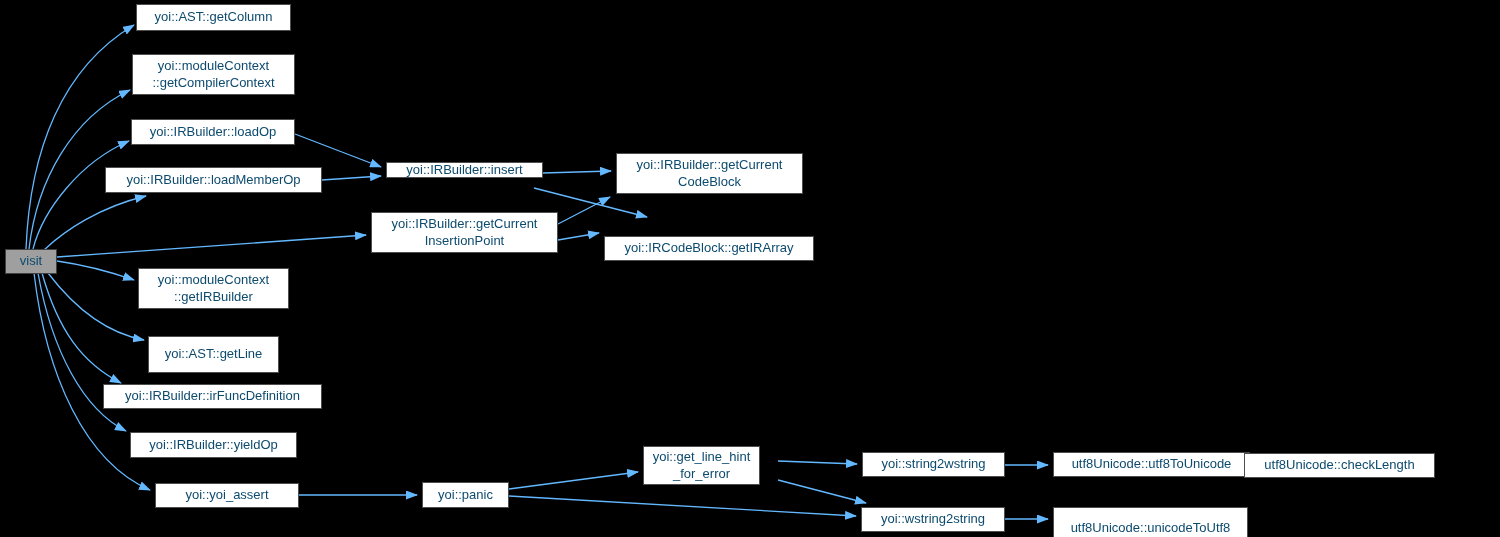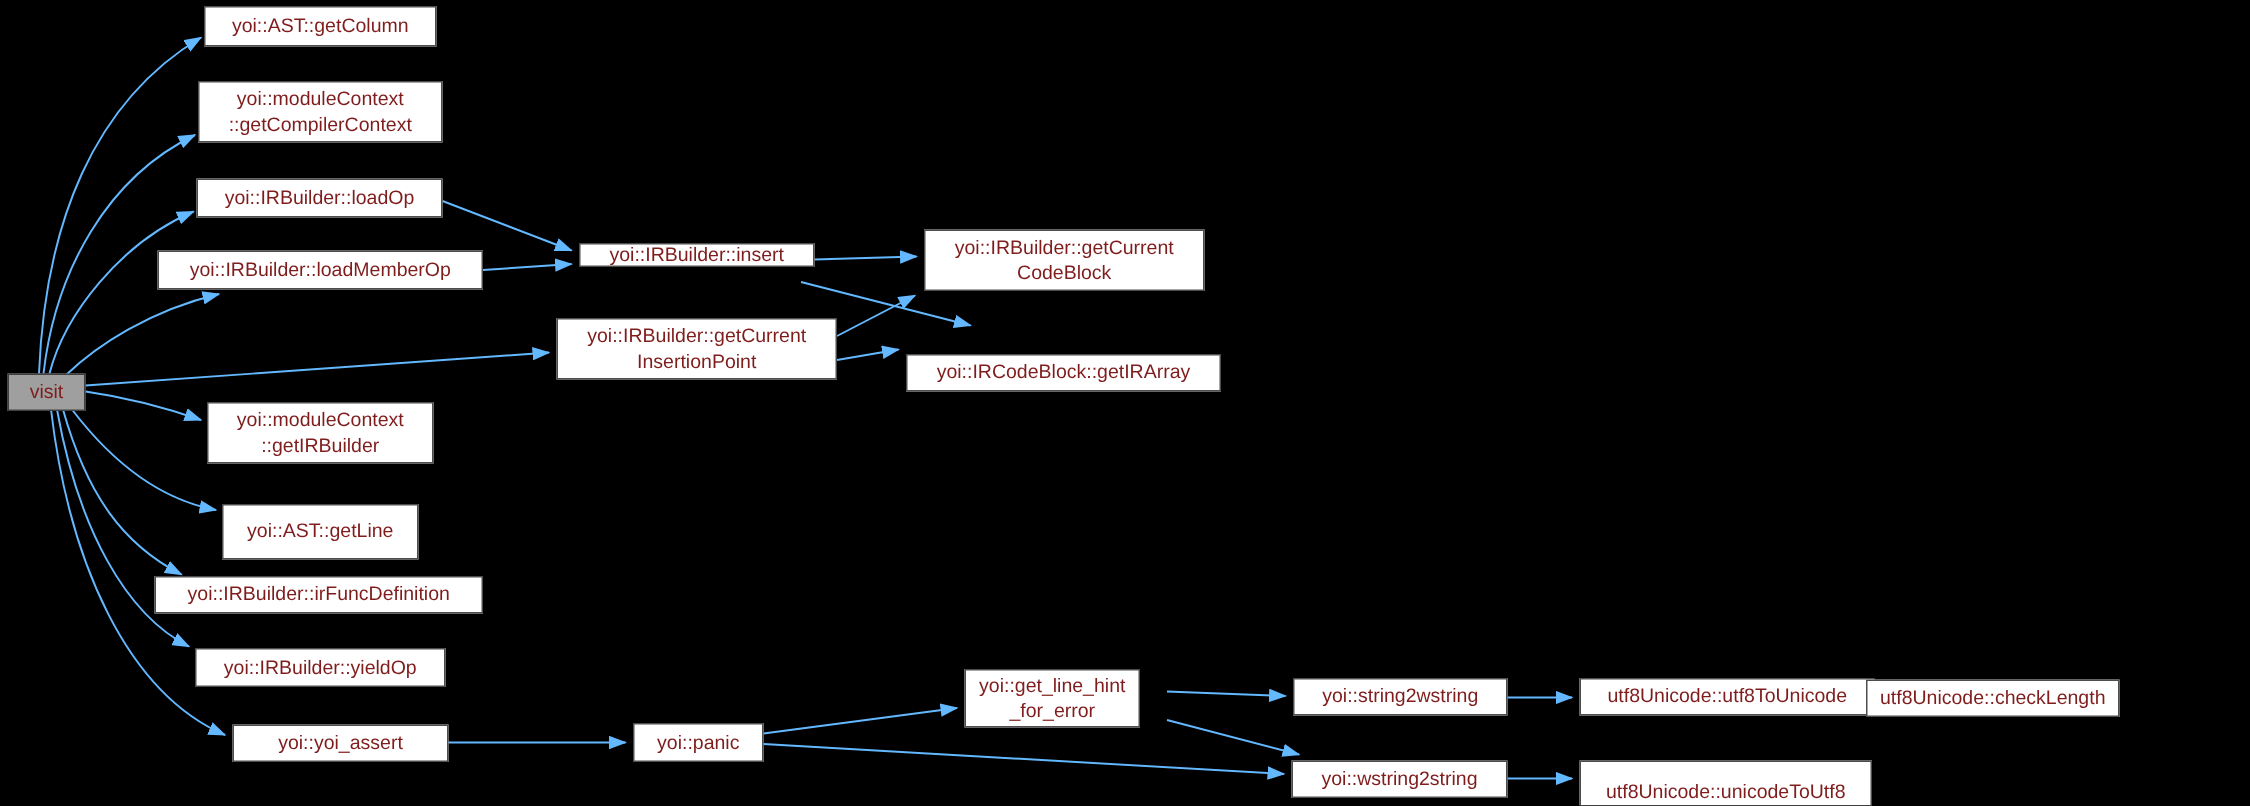--- a/index.html
+++ b/index.html
@@ -25,21 +25,21 @@
   .edge {
     fill: none;
     stroke: #63b8ff;
     stroke-width: 1.3px;
   }
   .node {
     position: absolute;
     box-sizing: border-box;
     background: #ffffff;
     border: 1.4px solid #4d4d4d;
-    color: #7f1d1d;
+    color: #0c4a6e;
     font-size: 13px;
     line-height: 1.28;
     display: flex;
     align-items: center;
     justify-content: center;
     text-align: center;
     white-space: pre-line;
     cursor: pointer;
   }
   .node.focus {
@@ -103,15 +103,15 @@
   <div class="node" style="left:130px;top:432px;width:167px;height:26px">yoi::IRBuilder::yieldOp</div>
   <div class="node" style="left:103px;top:384px;width:219px;height:25px">yoi::IRBuilder::irFuncDefinition</div>
   <div class="node" style="left:155px;top:483px;width:144px;height:25px">yoi::yoi_assert</div>
   <div class="node" style="left:422px;top:482px;width:87px;height:26px">yoi::panic</div>
   <div class="node" style="left:643px;top:446px;width:117px;height:39px">yoi::get_line_hint
 _for_error</div>
   <div class="node" style="left:862px;top:452px;width:143px;height:25px">yoi::string2wstring</div>
   <div class="node" style="left:861px;top:507px;width:144px;height:25px">yoi::wstring2string</div>
   <div class="node" style="left:1053px;top:452px;width:197px;height:25px">utf8Unicode::utf8ToUnicode</div>
   <div class="node" style="left:1053px;top:507px;width:195px;height:42px">utf8Unicode::unicodeToUtf8</div>
-  <div class="node" style="left:1244px;top:453px;width:169px;height:25px">utf8Unicode::checkLength</div>
+  <div class="node" style="left:1244px;top:453px;width:191px;height:25px">utf8Unicode::checkLength</div>
 
 </div>
 
 </body></html>

